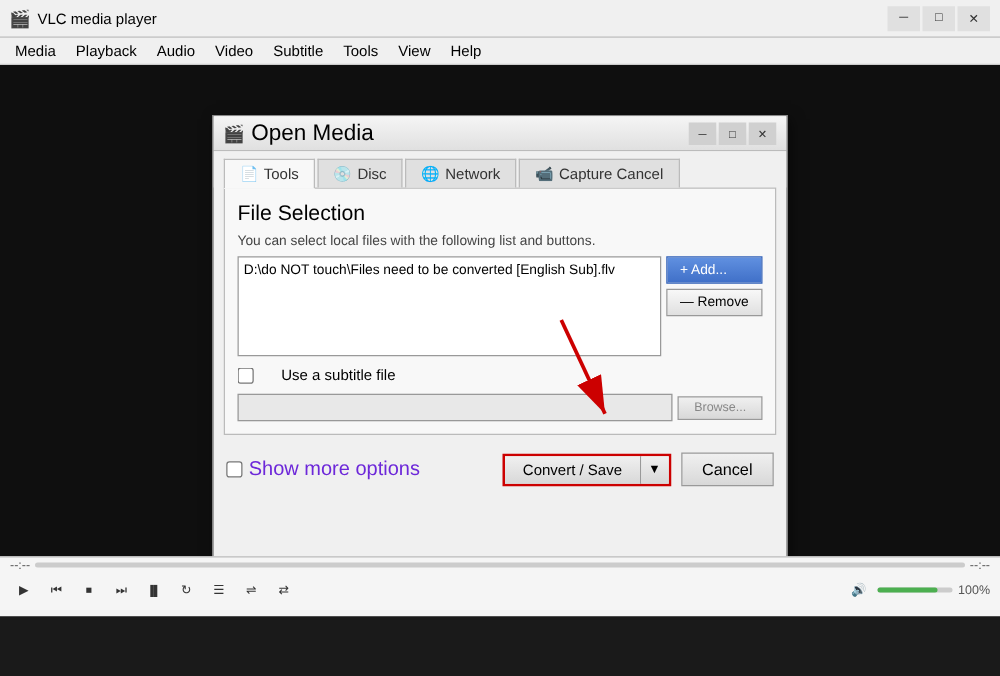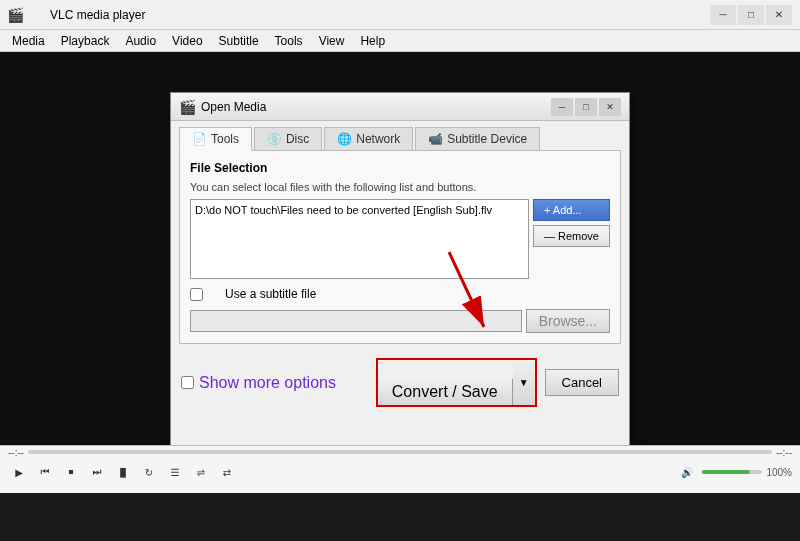--- a/index.html
+++ b/index.html
@@ -27,21 +27,20 @@
       height: 16px;
       margin-right: 6px;
       display: flex;
       align-items: center;
       justify-content: center;
     }
     .title-bar-text {
       flex: 1;
       font-size: 12px;
       color: #000;
-      margin-left: 20px;
     }
     .title-bar-controls {
       display: flex;
       gap: 2px;
     }
     .title-bar-btn {
       width: 26px;
       height: 20px;
       border: none;
       background: #e0e0e0;
@@ -170,21 +169,21 @@
       border-bottom: 1px solid #bbb;
     }
     .dialog-title-icon {
       width: 16px;
       height: 16px;
       margin-right: 6px;
       font-size: 14px;
     }
     .dialog-title-text {
       flex: 1;
-      font-size: 12px;
+      font-size: 18px;
       font-weight: 500;
     }
     .dialog-title-controls {
       display: flex;
       gap: 2px;
     }
     .dialog-ctrl-btn {
       width: 22px;
       height: 18px;
       border: none;
@@ -224,22 +223,22 @@
     }
 
     
     .dialog-body {
       background: #f8f8f8;
       border: 1px solid #bbb;
       margin: 0 8px 8px;
       padding: 10px;
     }
     .section-label {
-      font-size: 12px;
-      font-weight: 700;
+      font-size: 17px;
+      font-weight: 400;
       margin-bottom: 6px;
       color: #000;
     }
     .hint-text {
       font-size: 11px;
       color: #444;
       margin-bottom: 6px;
     }
     .file-input-area {
       display: flex;
@@ -306,21 +305,21 @@
       border: 1px solid #999;
       padding: 2px 4px;
       font-size: 11px;
       color: #666;
     }
     .browse-btn {
       padding: 3px 12px;
       background: linear-gradient(to bottom, #f0f0f0, #d8d8d8);
       border: 1px solid #999;
       cursor: pointer;
-      font-size: 14px;
+      font-size: 10px;
       color: #888;
     }
 
     
     .dialog-footer {
       display: flex;
       align-items: center;
       padding: 6px 10px;
       gap: 8px;
     }
@@ -337,23 +336,22 @@
       display: flex;
       align-items: stretch;
       border: 2px solid #cc0000;
     }
     .convert-main-btn {
       padding: 4px 14px;
       background: linear-gradient(to bottom, #f0f0f0, #d8d8d8);
       border: none;
       border-right: 1px solid #999;
       cursor: pointer;
-      font-size: 16px;
-      color: #000;
-      margin-top: 19px;
+      font-size: 12px;
+      color: #000;
     }
     .convert-dropdown-btn {
       padding: 5px 6px;
       background: linear-gradient(to bottom, #f0f0f0, #d8d8d8);
       border: none;
       cursor: pointer;
       font-size: 10px;
       color: #000;
     }
 
@@ -425,21 +423,21 @@
         <div class="dialog-tab">
           <span>💿</span>
           <span>Disc</span>
         </div>
         <div class="dialog-tab">
           <span>🌐</span>
           <span>Network</span>
         </div>
         <div class="dialog-tab">
           <span>📹</span>
-          <span>Subtitle Device</span>
+          <span>Capture Cancel</span>
         </div>
       </div>
 
       <div class="dialog-body">
         <div class="section-label">File Selection</div>
         <div class="hint-text">You can select local files with the following list and buttons.</div>
 
         <div class="file-input-area">
           <div class="file-list-box">
             <span>D:\do NOT touch\Files need to be converted [English Sub].flv</span>

